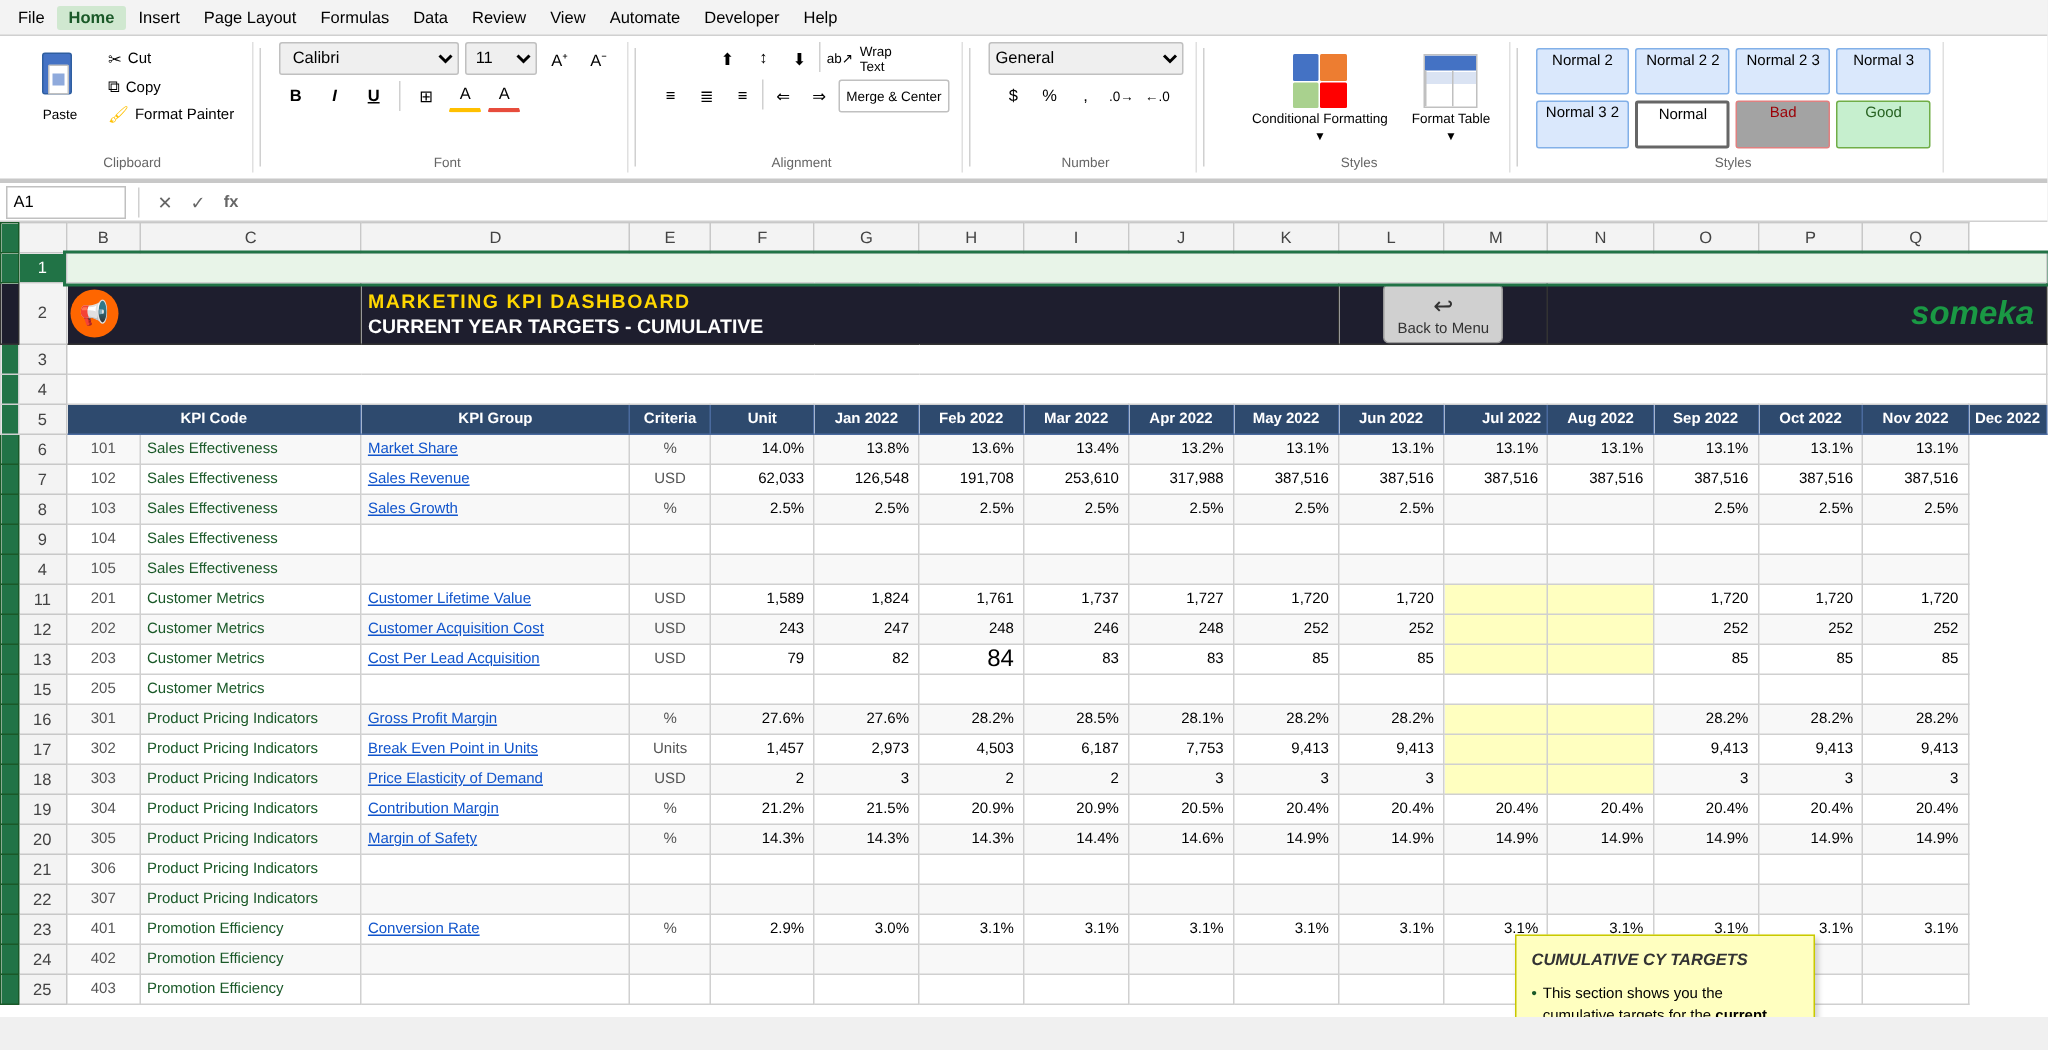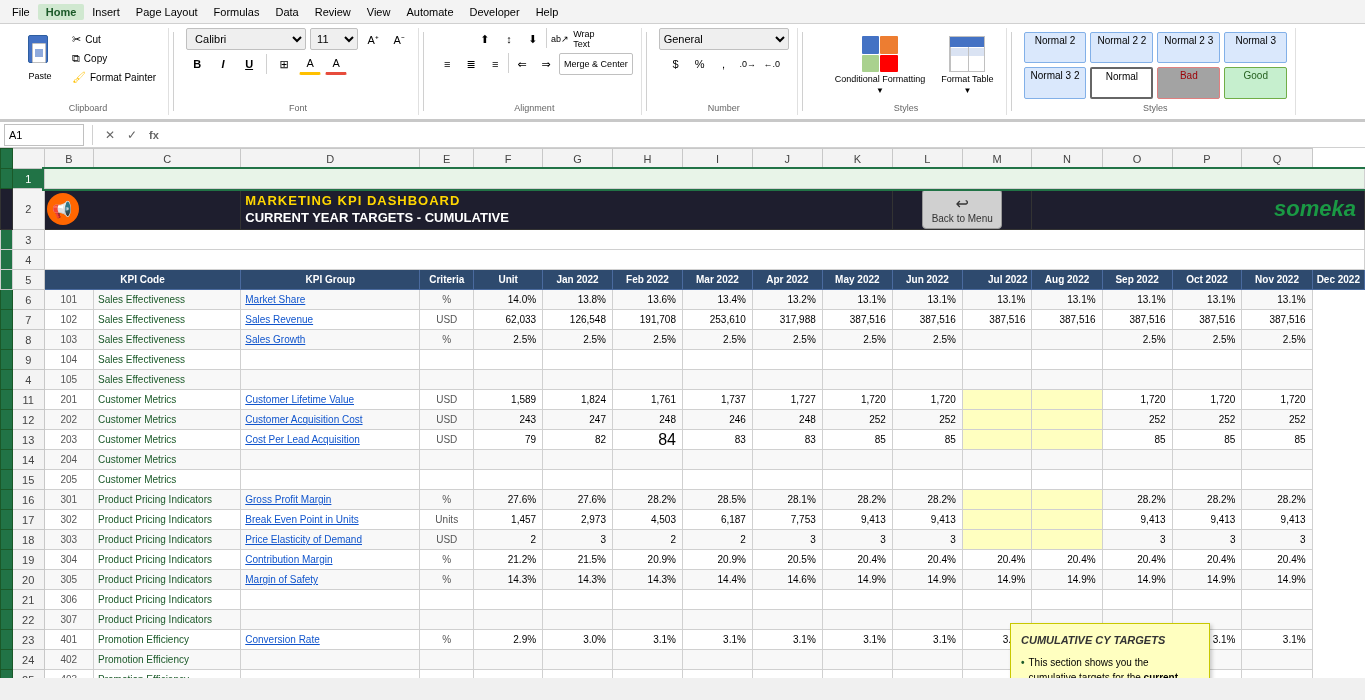--- a/index.html
+++ b/index.html
@@ -545,40 +545,20 @@
     <td style="text-align:right; padding-right:6px; font-size:10px;">83</td>
     <td style="text-align:right; padding-right:6px; font-size:10px;">83</td>
     <td style="text-align:right; padding-right:6px; font-size:10px;">85</td>
     <td style="text-align:right; padding-right:6px; font-size:10px;">85</td>
     <td style="text-align:right; padding-right:6px; font-size:10px; background:#ffffc0;"></td>
     <td style="text-align:right; padding-right:6px; font-size:10px; background:#ffffc0;"></td>
     <td style="text-align:right; padding-right:6px; font-size:10px;">85</td>
     <td style="text-align:right; padding-right:6px; font-size:10px;">85</td>
     <td style="text-align:right; padding-right:6px; font-size:10px;">85</td>
   </tr>
-        <tr style="background: rgb(248, 248, 248);">
-    <td style="background:#217346; border-color:#1a5928;"></td>
-    <td class="row-header">14</td>
-    <td style="text-align:center; color:#555; font-size:10px;">204</td>
-    <td style="color:#1a5928; font-size:10px;">Customer Metrics</td>
-    <td style="color:#1155cc; text-decoration:none; font-size:10px; cursor:pointer;"></td>
-    <td style="text-align:center; font-size:10px; color:#555;"></td>
-    <td style="text-align:right; padding-right:6px; font-size:10px;"></td>
-    <td style="text-align:right; padding-right:6px; font-size:10px;"></td>
-    <td style="text-align:right; padding-right:6px; font-size:10px;"></td>
-    <td style="text-align:right; padding-right:6px; font-size:10px;"></td>
-    <td style="text-align:right; padding-right:6px; font-size:10px;"></td>
-    <td style="text-align:right; padding-right:6px; font-size:10px;"></td>
-    <td style="text-align:right; padding-right:6px; font-size:10px;"></td>
-    <td style="text-align:right; padding-right:6px; font-size:10px; "></td>
-    <td style="text-align:right; padding-right:6px; font-size:10px; "></td>
-    <td style="text-align:right; padding-right:6px; font-size:10px;"></td>
-    <td style="text-align:right; padding-right:6px; font-size:10px;"></td>
-    <td style="text-align:right; padding-right:6px; font-size:10px;"></td>
-  </tr>
         <tr style="background: white;">
     <td style="background:#217346; border-color:#1a5928;"></td>
     <td class="row-header">15</td>
     <td style="text-align:center; color:#555; font-size:10px;">205</td>
     <td style="color:#1a5928; font-size:10px;">Customer Metrics</td>
     <td style="color:#1155cc; text-decoration:none; font-size:10px; cursor:pointer;"></td>
     <td style="text-align:center; font-size:10px; color:#555;"></td>
     <td style="text-align:right; padding-right:6px; font-size:10px;"></td>
     <td style="text-align:right; padding-right:6px; font-size:10px;"></td>
     <td style="text-align:right; padding-right:6px; font-size:10px;"></td>

